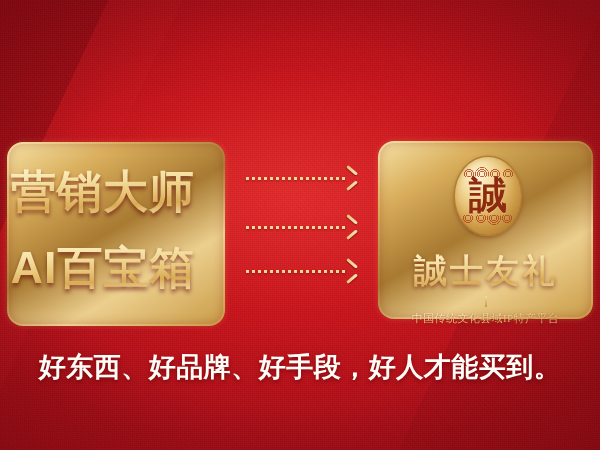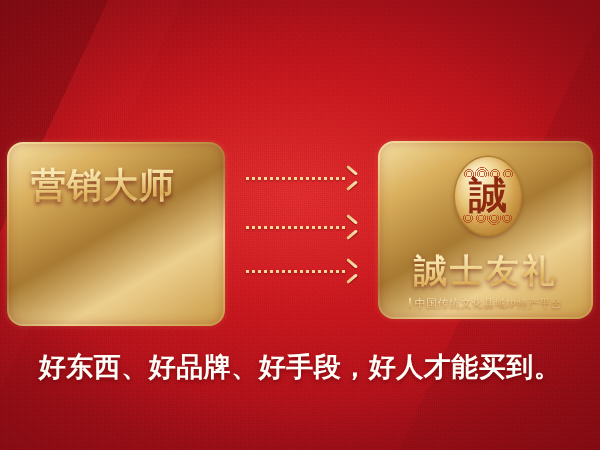--- a/index.html
+++ b/index.html
@@ -86,21 +86,21 @@
     background-clip:text;
     color:transparent;
     -webkit-text-fill-color:transparent;
   }
 
   #left-line1,#left-line2{
     position:absolute;
     left:7px; width:192px;
     text-align:center;
     font-weight:bold;
-    font-size:35px;
+    font-size:45px;
     letter-spacing:1px;
     white-space:nowrap;
     filter:drop-shadow(0 3px 2px rgba(95,4,8,.6));
   }
   #left-line1{ top:162px; }
   #left-line2{ top:238px; }
 
   
   .arrow{
     position:absolute;
@@ -182,21 +182,21 @@
     position:absolute; left:378px; top:249px; width:216px;
     text-align:center;
     font-family:"Liberation Serif","DejaVu Serif",serif;
     font-size:33px; font-weight:bold;
     letter-spacing:3px;
     white-space:nowrap;
     filter:drop-shadow(0 2px 2px rgba(95,4,8,.55));
   }
   #brand-tagline-row{
     position:absolute; left:378px; top:296px; width:215px;
-    display:flex; align-items:center; justify-content:center; gap:4px;
+    display:flex; align-items:center; justify-content:center; gap:4px;flex-direction:column;
   }
   #tagline-bar{
     width:2px; height:11px;
     background:linear-gradient(180deg,#f2dca2,#c79a45);
     flex:0 0 auto;
   }
   #brand-tagline{
     font-family:"Liberation Serif","DejaVu Serif",serif;
     font-size:11px;
     letter-spacing:.4px;
@@ -221,20 +221,21 @@
 <div id="poster">
 
   <div class="bg-bands"></div>
   <div class="bg-sheen"></div>
   <div class="bg-noise"></div>
   <div class="bg-vig"></div>
 
 
   <div class="goldbox" id="left-box"></div>
   <div class="gold-text" id="left-line1">营销大师</div>
+  <div class="gold-text" id="left-line2">AI百宝箱</div>
 
   <div class="arrow" id="arrow-1">
     <div class="dots"></div>
     <div class="head"></div>
   </div>
   <div class="arrow" id="arrow-2">
     <div class="dots"></div>
     <div class="head"></div>
   </div>
   <div class="arrow" id="arrow-3">

